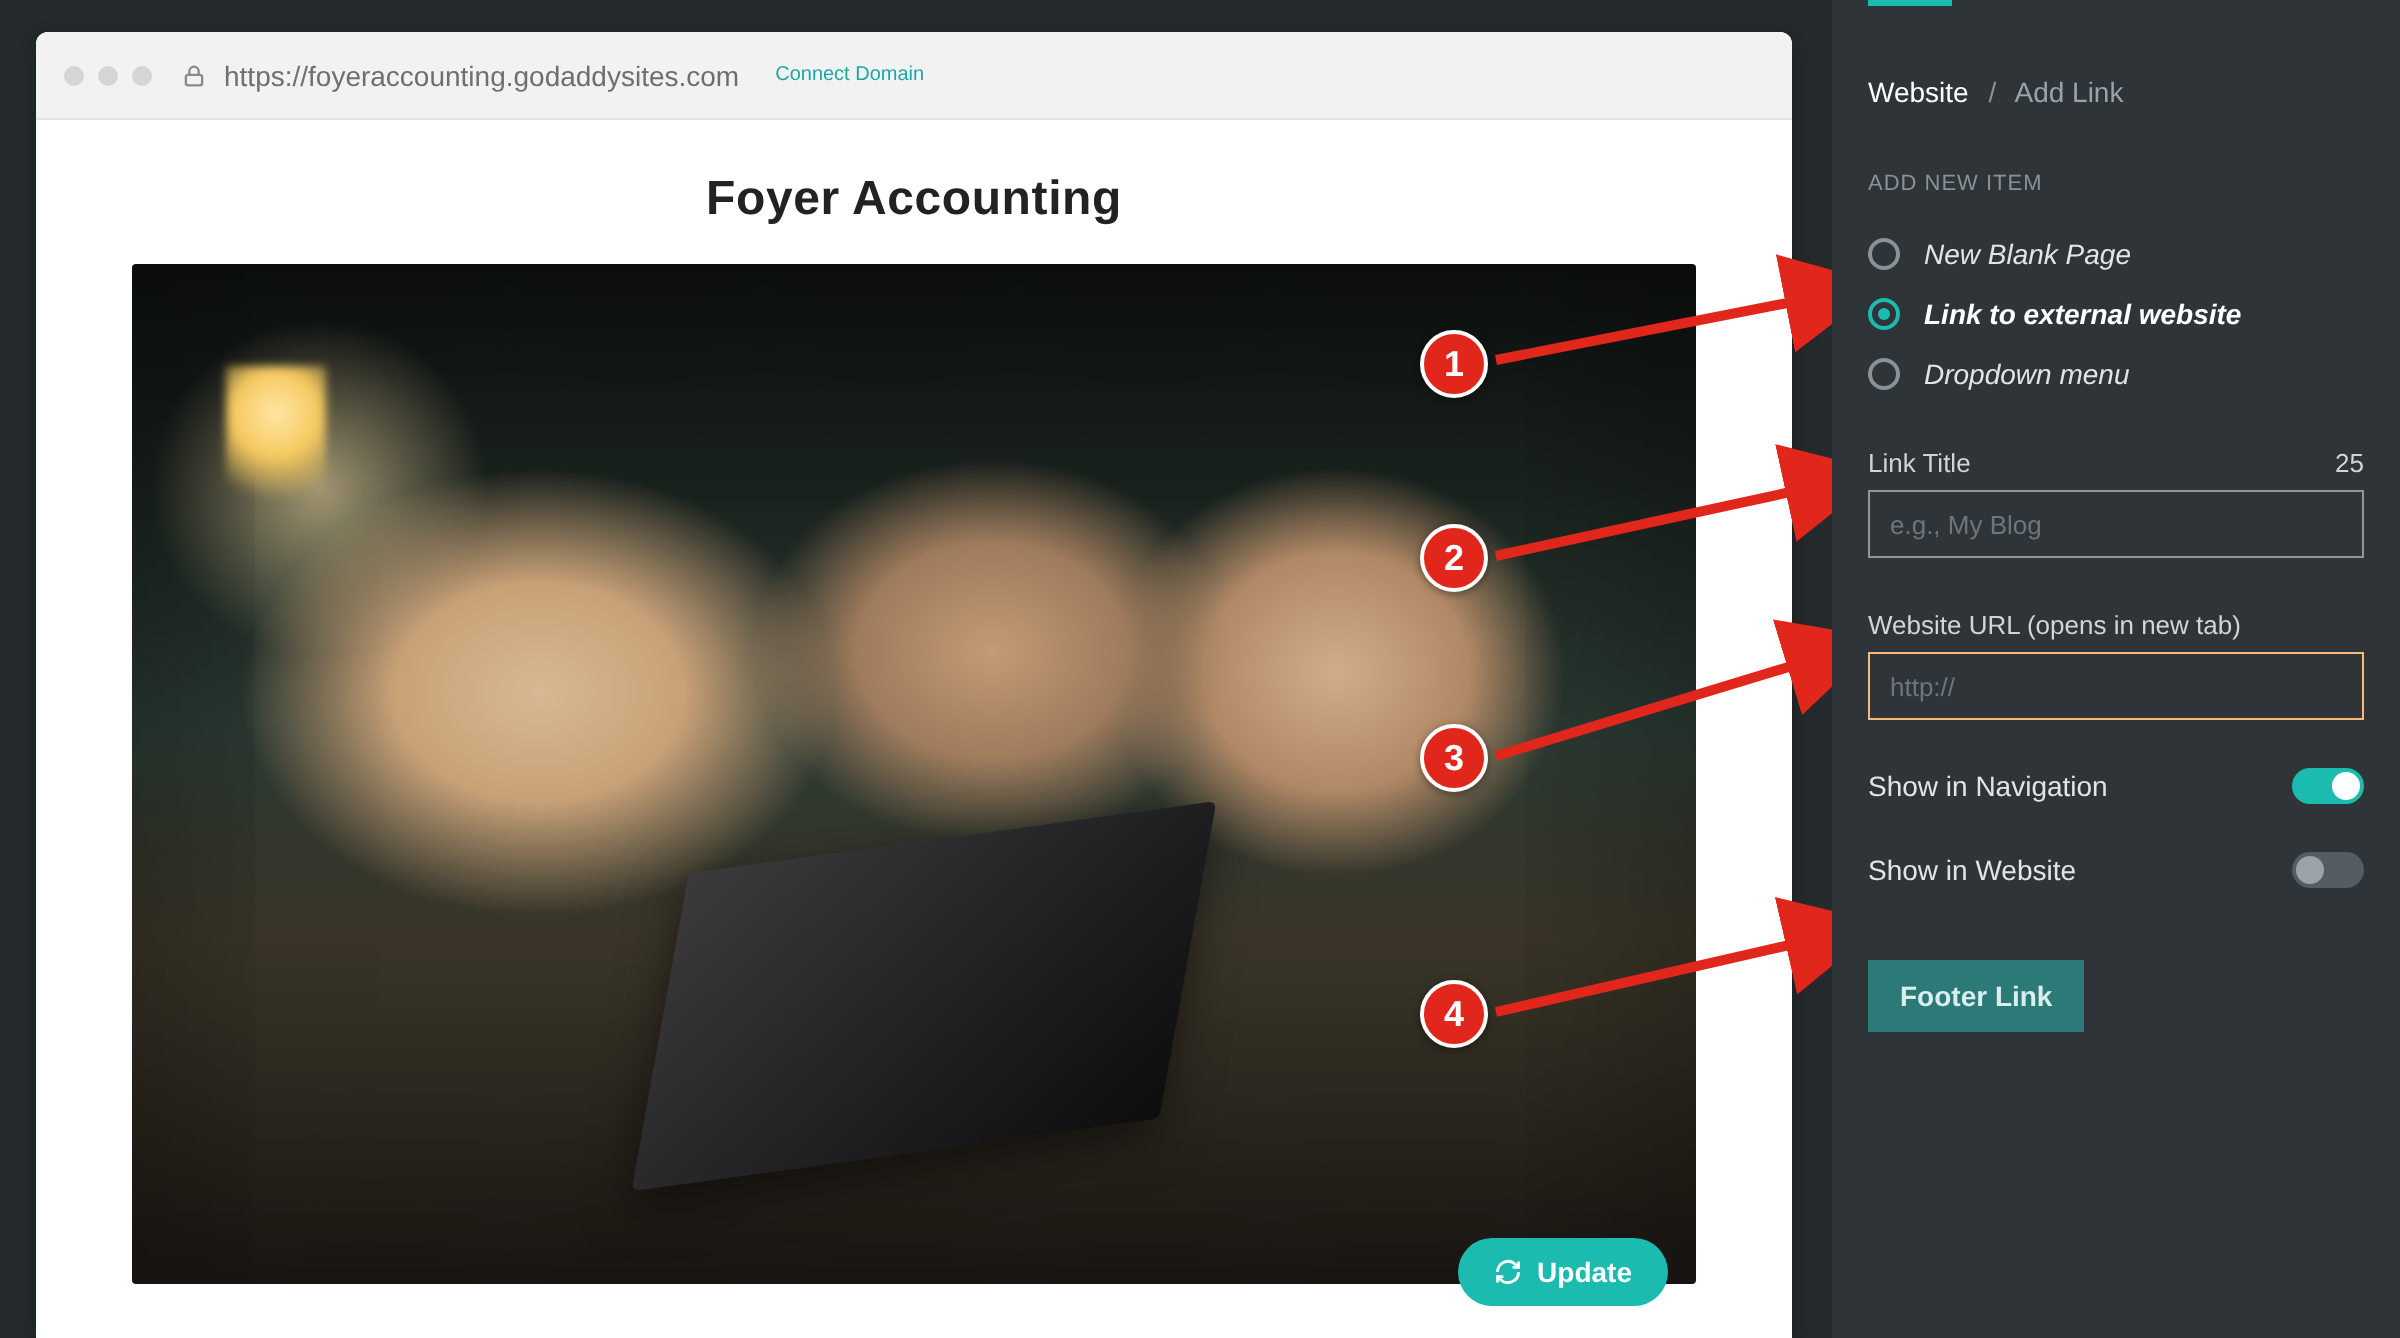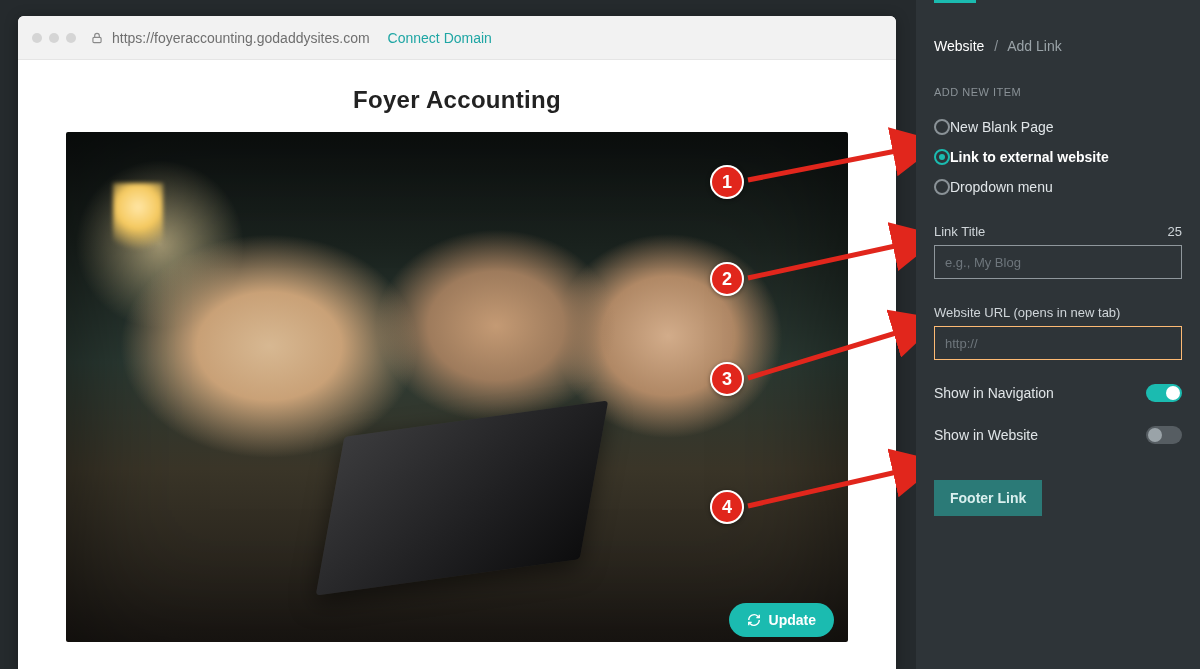--- a/index.html
+++ b/index.html
@@ -8,21 +8,21 @@
   .left-pane { width: 916px; height: 669px; background: #252a2d; padding: 16px 0 0 18px; position: relative; }
   .browser {
     width: 878px; height: 655px; background: #fff; border-radius: 6px 6px 0 0;
     box-shadow: 0 2px 14px rgba(0,0,0,.3); position: relative; overflow: hidden;
   }
   .url-bar { height: 44px; background: #f2f2f2; display: flex; align-items: center; padding: 0 14px; gap: 8px; border-bottom: 1px solid #e5e5e5; }
   .traffic { display: flex; gap: 7px; margin-right: 6px; }
   .dot { width: 10px; height: 10px; border-radius: 50%; background: #d5d5d5; }
   .lock-icon { width: 14px; height: 14px; }
   .url-text { color: #6f6f6f; font-size: 14px; }
-  .connect-link { color: #1fa6a4; font-size: 14px; margin-left: 10px; text-decoration: none; }
+  .connect-link { color: #1fa6a4; font-size: 10px; margin-left: 10px; text-decoration: none; }
   .page-body { position: relative; height: calc(100% - 44px); }
   .site-title { text-align: center; font-size: 24px; font-weight: 700; color: #222; padding: 26px 0 18px; letter-spacing: .3px; }
   .hero {
     margin: 0 48px; height: 510px; border-radius: 2px;
     background:
       radial-gradient(ellipse 240px 180px at 26% 42%, #d7b892 0%, #c9a177 30%, rgba(0,0,0,0) 62%),
       radial-gradient(ellipse 200px 160px at 55% 38%, #c49a74 0%, #9e7b5c 34%, rgba(0,0,0,0) 60%),
       radial-gradient(ellipse 190px 170px at 77% 40%, #d2ac8a 0%, #b08865 35%, rgba(0,0,0,0) 60%),
       radial-gradient(circle 120px at 12% 22%, rgba(255,230,170,.6) 0%, rgba(255,220,140,0) 70%),
       linear-gradient(180deg, #0e1211 0%, #1a221e 22%, #2b3a33 45%, #3a3528 66%, #1e1a16 100%);
@@ -33,21 +33,21 @@
     background: linear-gradient(135deg, #3b3b3d 0%, #1f1f21 60%, #0d0d0e 100%);
     transform: skew(-14deg, -4deg) rotate(-4deg); border-radius: 4px;
     box-shadow: 0 8px 24px rgba(0,0,0,.5);
   }
   .hero::after {
     content: ""; position: absolute; left: 6%; top: 10%; width: 50px; height: 80px;
     background: radial-gradient(circle at 50% 30%, #ffe6a5 0%, #f5c95f 35%, rgba(0,0,0,0) 70%);
     filter: blur(2px);
   }
   .update-btn {
-    position: absolute; right: 62px; bottom: 34px; background: #1bbbb0; color: #fff;
+    position: absolute; right: 62px; bottom: 18px; background: #1bbbb0; color: #fff;
     border: none; border-radius: 20px; padding: 9px 18px; font-size: 14px; font-weight: 600;
     display: flex; align-items: center; gap: 8px; cursor: pointer;
   }
   .update-btn svg { width: 14px; height: 14px; }
 
   
   .anno-layer { position: absolute; inset: 0; pointer-events: none; }
   .badge {
     position: absolute; width: 34px; height: 34px; border-radius: 50%; background: #e1261c;
     border: 2px solid #fff; color: #fff; font-weight: 700; font-size: 18px;
@@ -56,21 +56,21 @@
   .arrow-svg { position: absolute; overflow: visible; }
 
   
   .side { width: 284px; height: 669px; background: #2e3438; color: #e7ebee; position: relative; padding: 0 18px; }
   .side-tab-strip { height: 8px; margin: 0 -18px 8px; background: #2e3438; position: relative; }
   .side-tab-strip::before { content:""; position:absolute; left:18px; top:0; width:42px; height:3px; background:#1bbbb0; }
   .breadcrumb { font-size: 14px; padding: 22px 0 6px; color: #fff; }
   .breadcrumb .sep { color: #8a9297; margin: 0 6px; }
   .breadcrumb .current { color: #9aa3a8; }
   .section-label { font-size: 11px; letter-spacing: .5px; color: #8a9297; margin: 26px 0 14px; }
-  .radio-row { display: flex; padding: 7px 0; cursor: pointer; font-size: 14px; }
+  .radio-row { display: flex; gap: 12px; padding: 7px 0; cursor: pointer; font-size: 14px; font-style: italic; }
   .radio { width: 16px; height: 16px; border: 2px solid #8a9297; border-radius: 50%; position: relative; flex: 0 0 16px; }
   .radio.selected { border-color: #1bbbb0; }
   .radio.selected::after { content:""; position:absolute; inset:3px; background:#1bbbb0; border-radius:50%; }
   .radio-row.selected .radio-label { font-weight: 700; color:#fff; }
   .radio-label { color: #e0e5e8; }
   .field-label-row { display:flex; justify-content:space-between; font-size:13px; color:#cfd5d9; margin-top:22px; margin-bottom:6px; }
   .text-input {
     width: 100%; height: 34px; background: transparent; border: 1px solid #fdba74;
     color: #e7ebee; padding: 0 10px; font-size: 13px; outline: none;
   }

